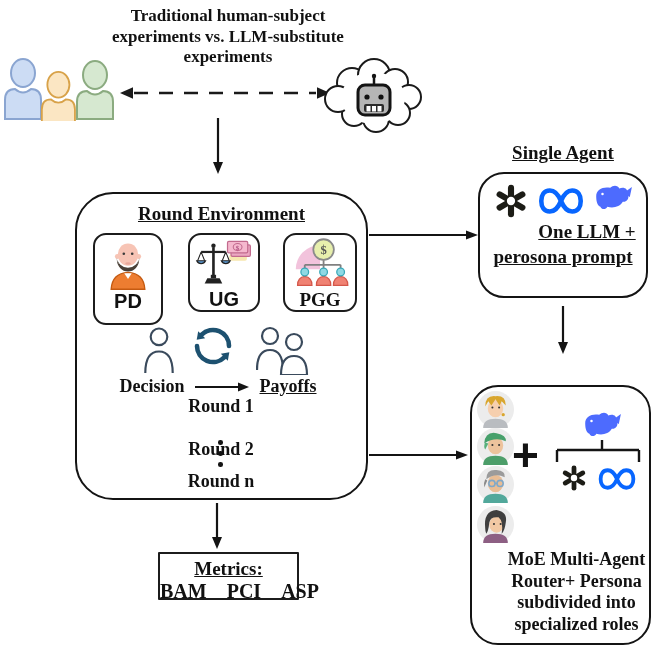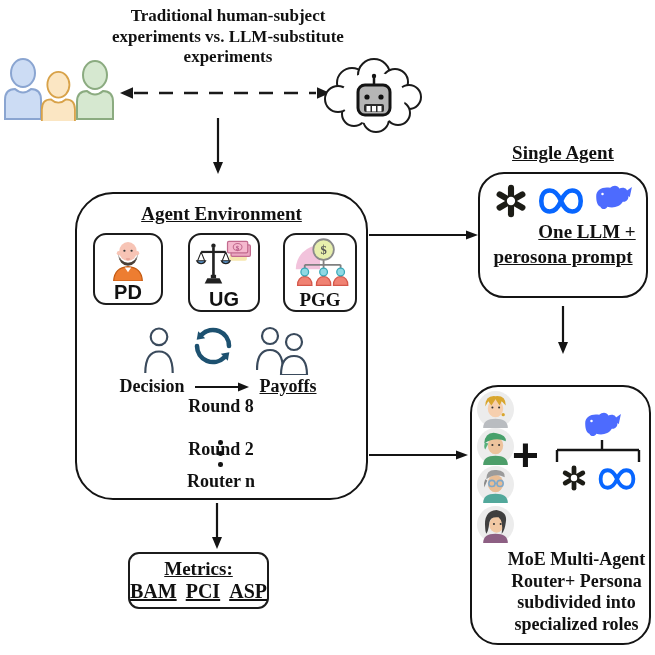--- a/index.html
+++ b/index.html
@@ -9,21 +9,21 @@
   .ctr{text-align:center;}
   .t17{font:bold 17px/20.5px "Liberation Serif",serif;}
   .t19{font:bold 19px/22px "Liberation Serif",serif;text-decoration:underline;}
   .t18{font:bold 18px/21px "Liberation Serif",serif;}
   .roundedbox{border:2.5px solid #141414;border-radius:38px;background:#fff;box-sizing:border-box;}
   .game-card{position:absolute;border:2px solid #1c1c1c;border-radius:13px;background:#fff;box-sizing:border-box;
              display:flex;flex-direction:column;align-items:center;justify-content:flex-start;}
   .lbl-sans{font:bold 20px "Liberation Sans",sans-serif;line-height:22px;}
   .lbl-serif{font:bold 19px "Liberation Serif",serif;line-height:21px;}
   .dot{position:absolute;width:4.5px;height:4.5px;border-radius:50%;background:#141414;}
-  .metricsrow{display:flex;justify-content:space-between;gap:0;font:bold 20px "Liberation Serif",serif;text-decoration:underline;}
+  .metricsrow{display:flex;justify-content:flex-start;gap:20px;font:bold 20px "Liberation Serif",serif;}
   .avatar{position:absolute;width:37px;height:37px;}
   svg{display:block;}
 </style>
 </head>
 <body>
 
 <div class="canvas">
 
   <div class="abs ctr t17" style="left:88px;top:6px;width:280px;">
     <div>Traditional human-subject</div>
@@ -76,23 +76,23 @@
     <rect x="50" y="51" width="4" height="5.5" fill="#fff"></rect>
     <rect x="55.5" y="51" width="4" height="5.5" fill="#fff"></rect>
   </svg>
 
   <svg class="abs" style="left:211px;top:118px;" width="14" height="56" viewBox="0 0 14 56">
     <line x1="7" y1="0" x2="7" y2="46" stroke="#141414" stroke-width="2.2"></line>
     <polygon points="7,56 2,44 12,44" fill="#141414"></polygon>
   </svg>
 
   <div class="abs roundedbox" style="left:75px;top:192px;width:293px;height:308px;"></div>
-  <div class="abs ctr t19" style="left:75px;top:203px;width:293px;">Agent Environment</div>
-
-  <div class="game-card" style="left:93px;top:233px;width:70px;height:72px;">
+  <div class="abs ctr t19" style="left:75px;top:203px;width:293px;">Round Environment</div>
+
+  <div class="game-card" style="left:93px;top:233px;width:70px;height:92px;">
     <svg width="56" height="52" viewBox="0 0 60 54" style="margin-top:3px;">
       <circle cx="18.5" cy="19" r="2.6" fill="#f7c4b5"></circle>
         <circle cx="41.5" cy="19" r="2.6" fill="#f7c4b5"></circle>
       <ellipse cx="30" cy="17" rx="11" ry="12" fill="#f7c4b5"></ellipse>
       <path d="M18,20 a12,12 0 0 0 24,0 l0,2 a12,13 0 0 1 -24,0 z" fill="#4a4038"></path>
       <path d="M18.5,20 a11.5,11 0 0 0 23,0 a11.5,14 0 0 1 -23,0 z" fill="#4a4038"></path>
       <ellipse cx="30" cy="26.5" rx="3" ry="1.3" fill="#e8a79a"></ellipse>
       <circle cx="25.5" cy="16" r="1.4" fill="#3a3a3a"></circle>
         <circle cx="34.5" cy="16" r="1.4" fill="#3a3a3a"></circle>
       <path d="M12,54 Q13,37 30,36 Q47,37 48,54 Z" fill="#ed7d31" stroke="#c55a11" stroke-width="1.5"></path>
@@ -167,35 +167,35 @@
     </g>
   </svg>
 
   <div class="abs ctr t18" style="left:112px;top:376px;width:80px;">Decision</div>
   <svg class="abs" style="left:193px;top:380px;" width="58" height="14" viewBox="0 0 58 14">
     <line x1="2" y1="7" x2="46" y2="7" stroke="#141414" stroke-width="2"></line>
     <polygon points="56,7 45,2.5 45,11.5" fill="#141414"></polygon>
   </svg>
   <div class="abs ctr t18" style="left:253px;top:376px;width:70px;text-decoration:underline;">Payoffs</div>
 
-  <div class="abs ctr t18" style="left:156px;top:396px;width:130px;">Round 8</div>
+  <div class="abs ctr t18" style="left:156px;top:396px;width:130px;">Round 1</div>
   <div class="abs ctr t18" style="left:156px;top:439px;width:130px;">Round 2</div>
   <div>
     <div class="dot" style="left:218px;top:440px;"></div>
     <div class="dot" style="left:218px;top:451px;"></div>
     <div class="dot" style="left:218px;top:462px;"></div>
   </div>
-  <div class="abs ctr t18" style="left:156px;top:471px;width:130px;">Router n</div>
+  <div class="abs ctr t18" style="left:156px;top:471px;width:130px;">Round n</div>
 
   <svg class="abs" style="left:210px;top:503px;" width="14" height="46" viewBox="0 0 14 46">
     <line x1="7" y1="0" x2="7" y2="36" stroke="#141414" stroke-width="2.2"></line>
     <polygon points="7,46 2,34 12,34" fill="#141414"></polygon>
   </svg>
 
-  <div class="abs" style="left:128px;top:552px;width:141px;height:57px;border:2px solid #1c1c1c;border-radius:11px;box-sizing:border-box;">
+  <div class="abs" style="left:158px;top:552px;width:141px;height:48px;border:2px solid #1c1c1c;border-radius:1px;box-sizing:border-box;">
     <div class="ctr t19" style="margin-top:4px;">Metrics:</div>
     <div class="metricsrow">
       <span>BAM</span>
       <span>PCI</span>
       <span>ASP</span>
     </div>
   </div>
 
   <svg class="abs" style="left:369px;top:228px;" width="110" height="14" viewBox="0 0 110 14">
     <line x1="0" y1="7" x2="98" y2="7" stroke="#141414" stroke-width="2.2"></line>

